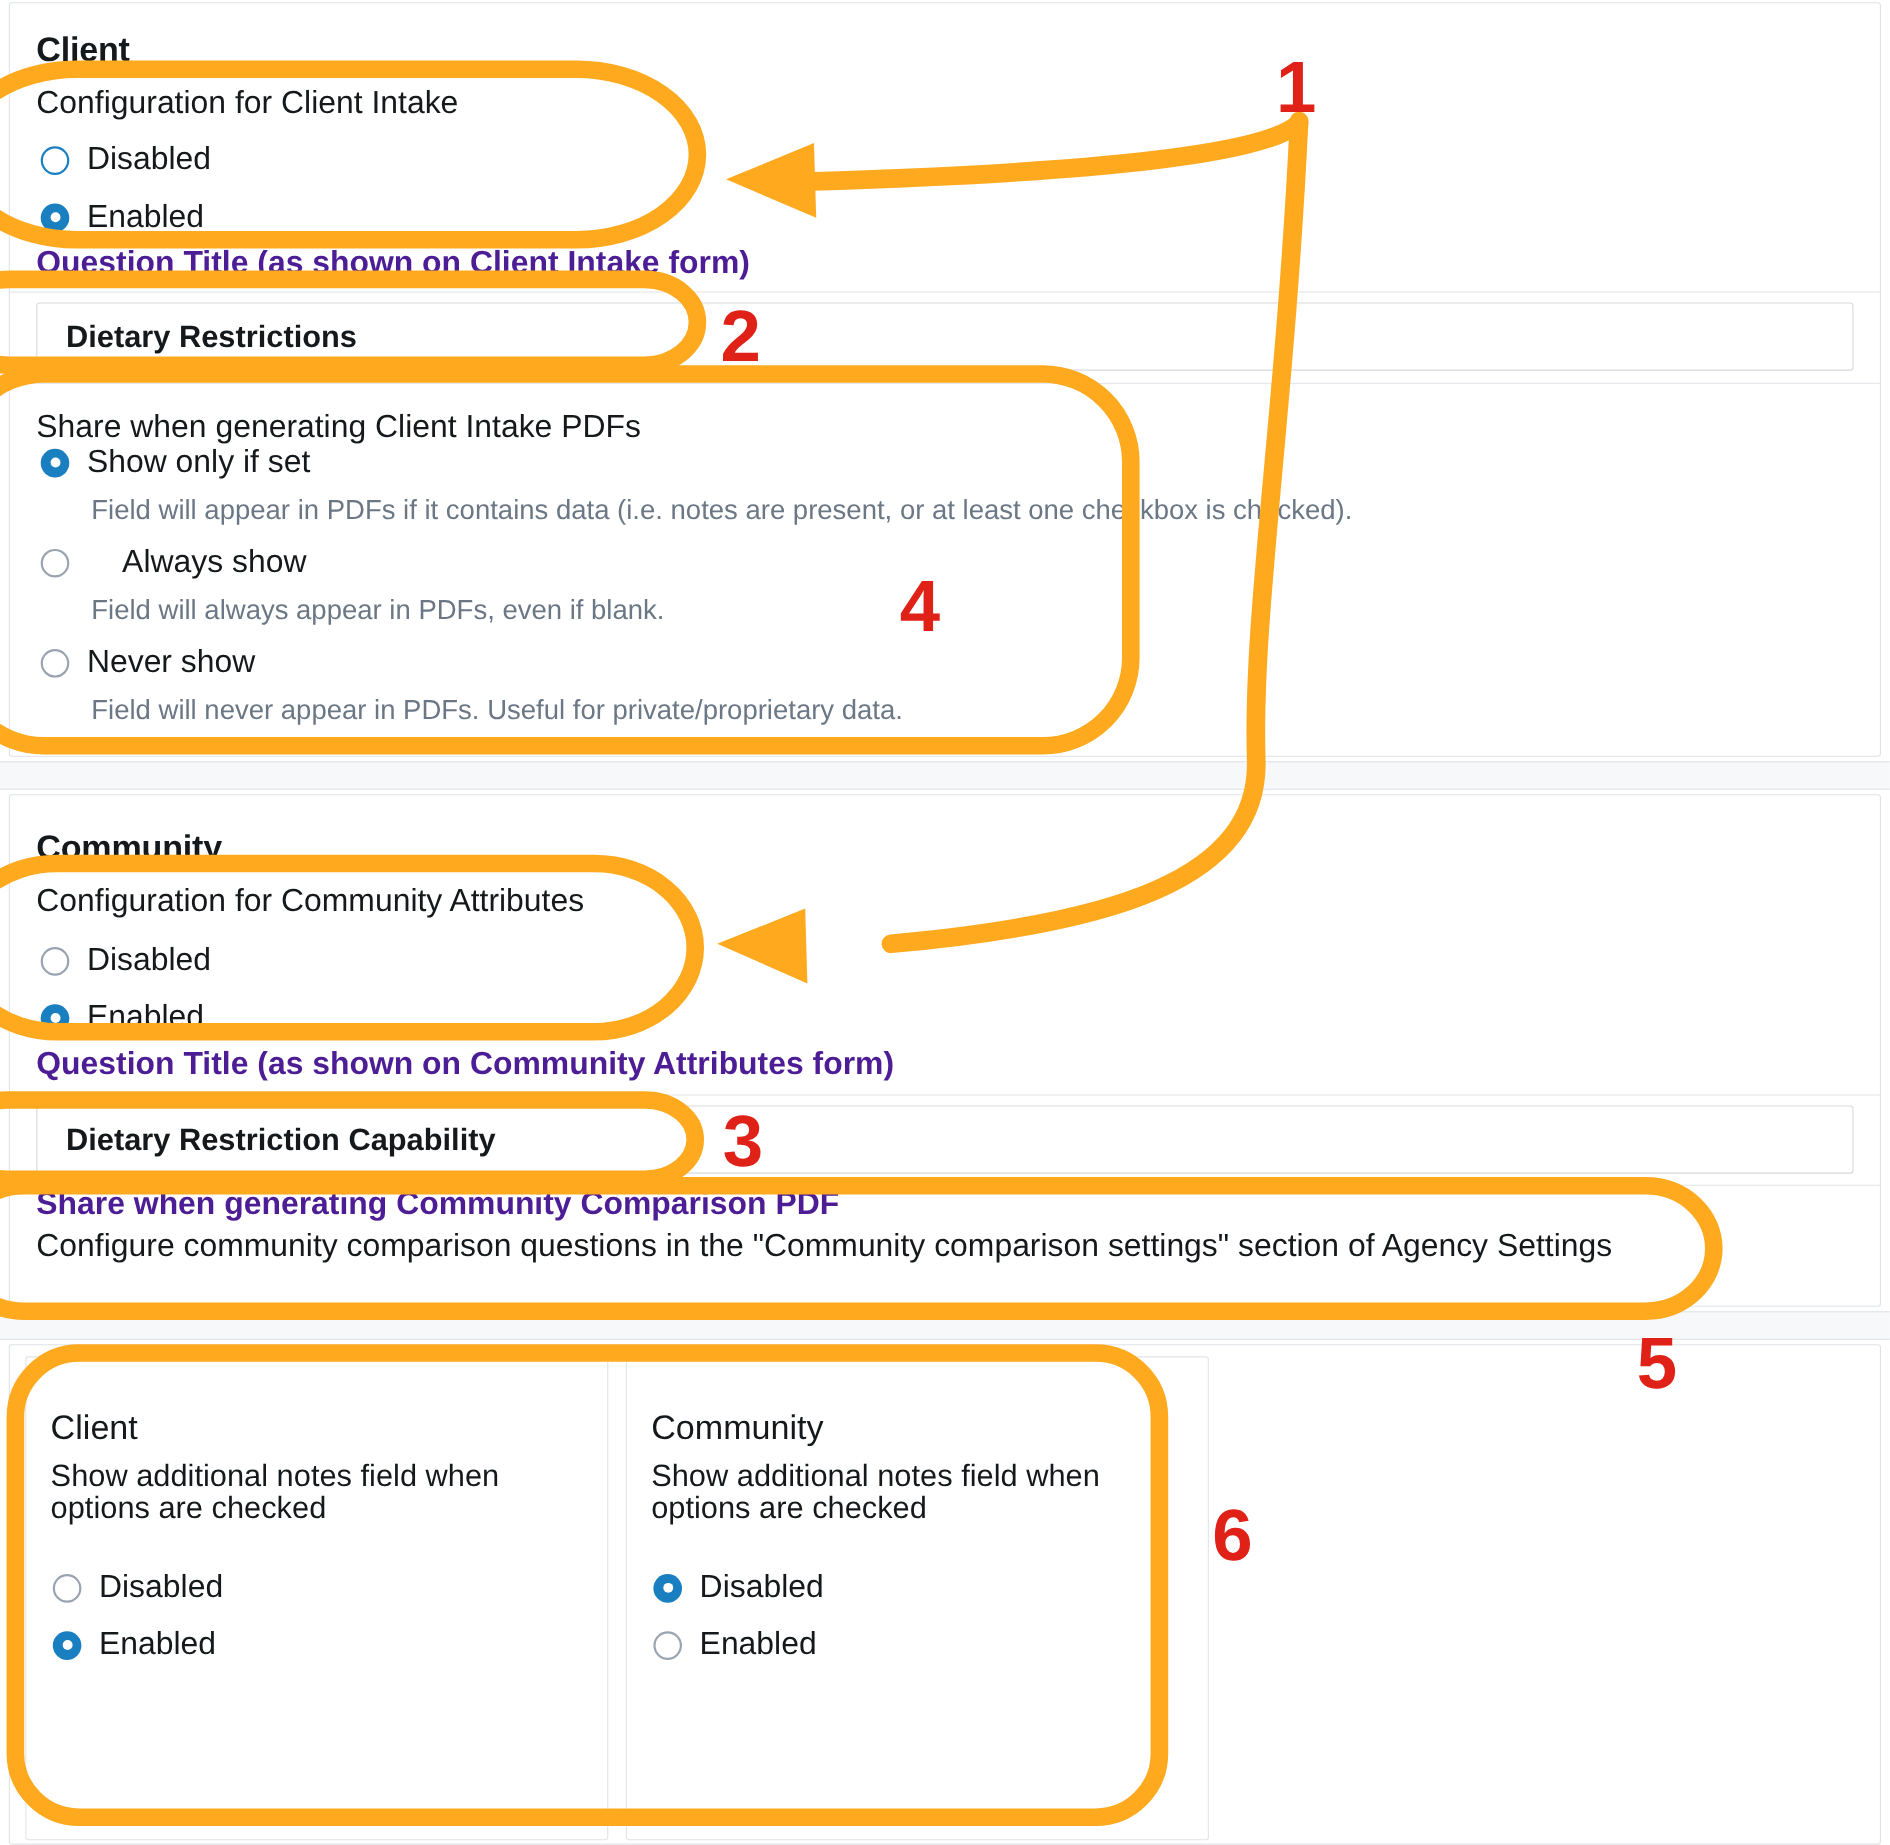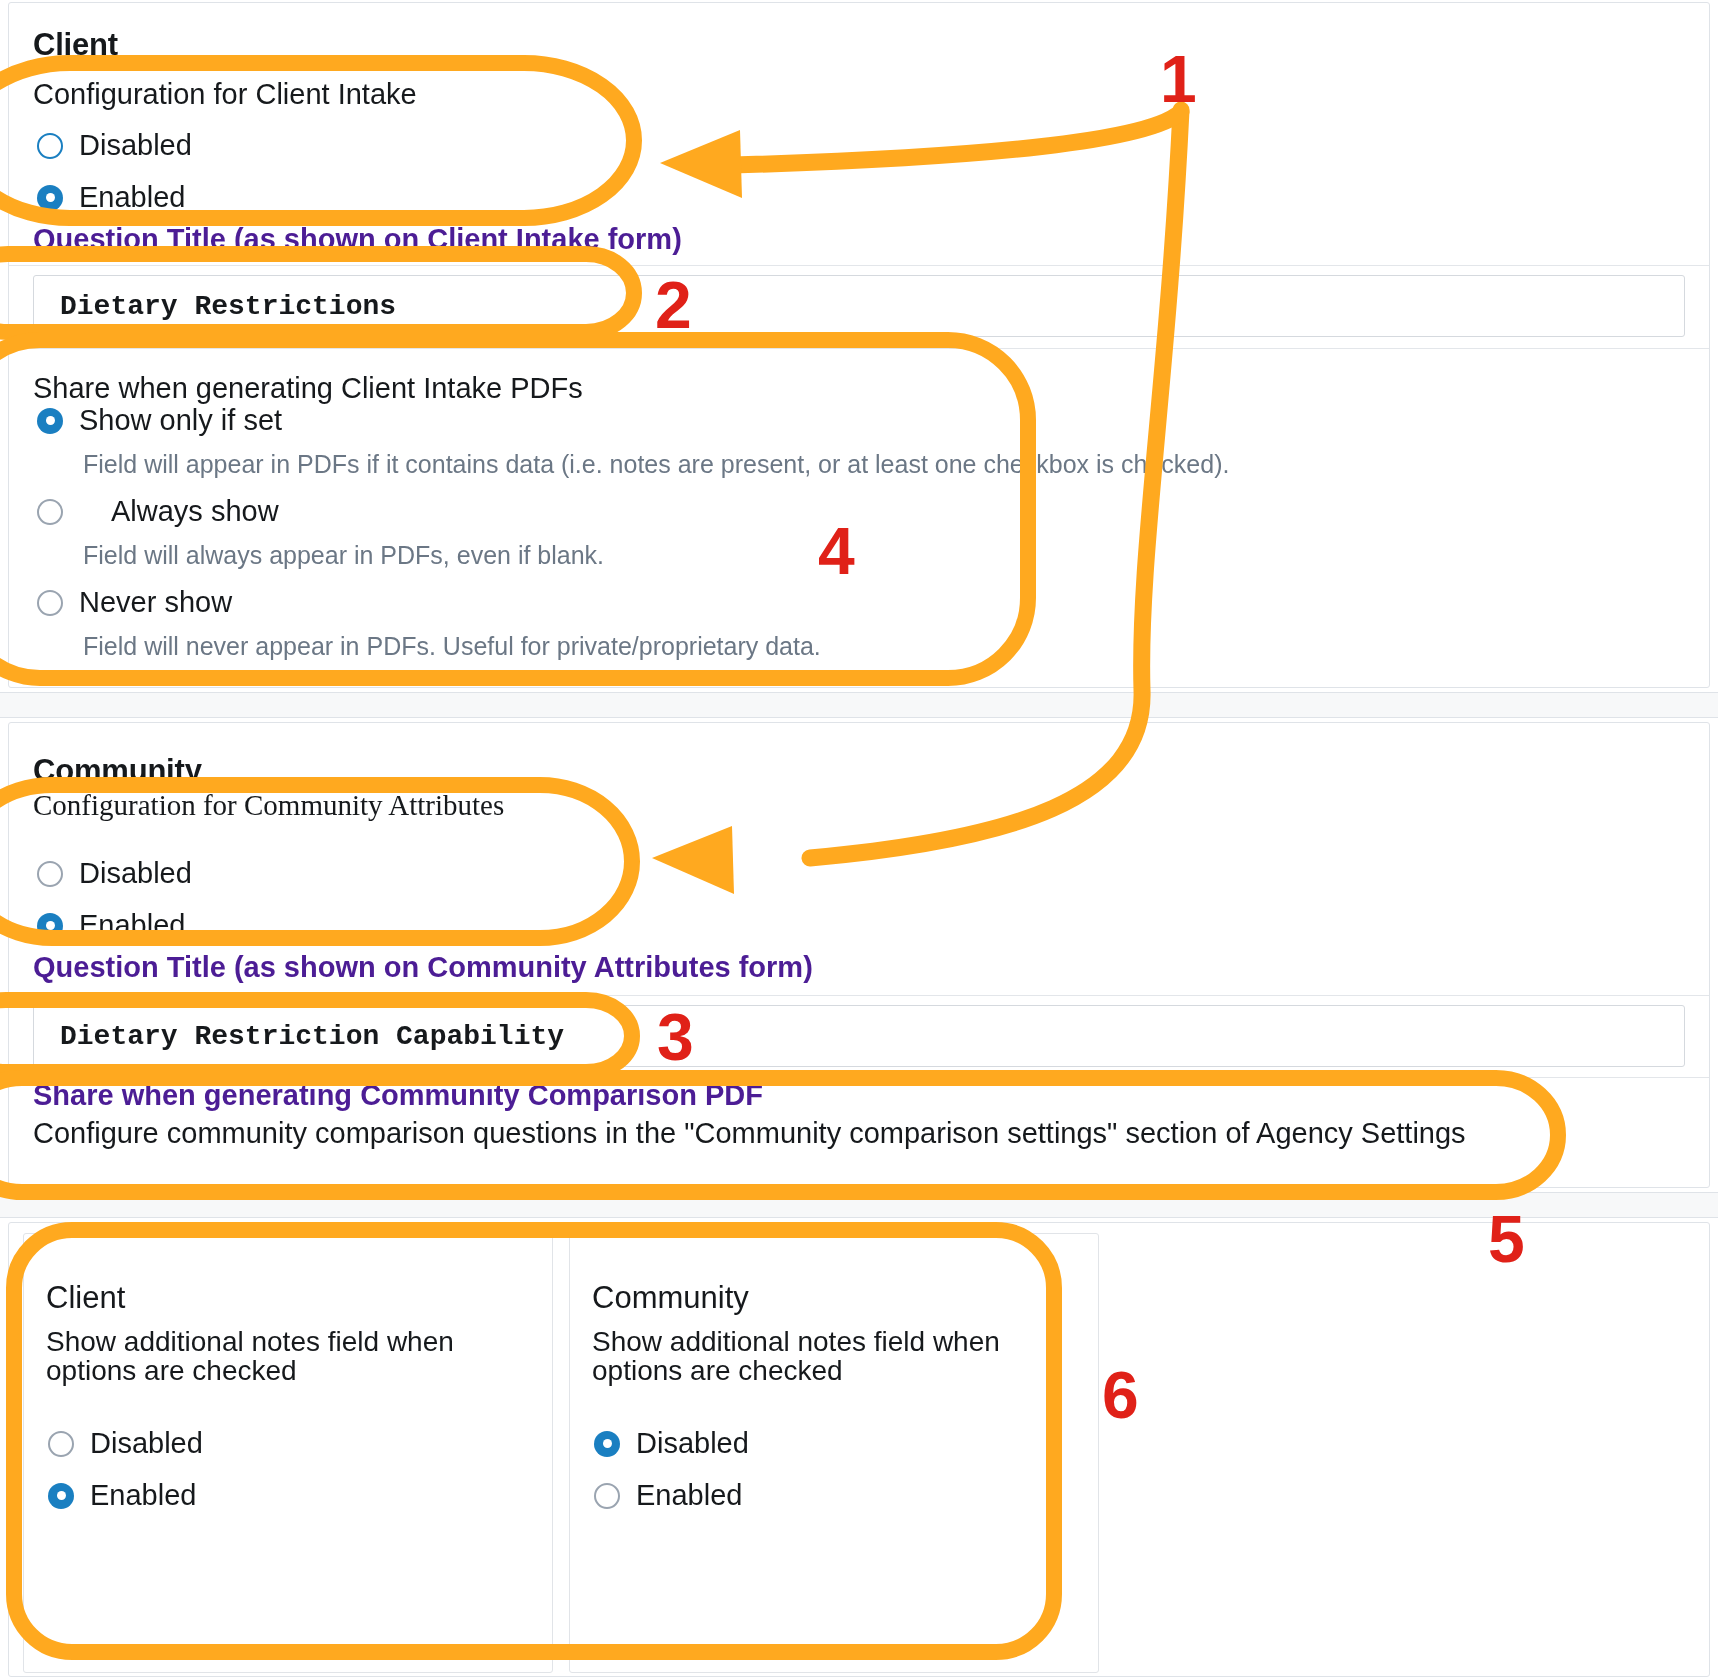--- a/index.html
+++ b/index.html
@@ -65,21 +65,20 @@
     position:absolute;
     background:#ffffff;
     border:1px solid #d5d9de;
     border-radius:3px;
     display:flex;
     align-items:center;
     padding-left:26px;
     font-size:28px;
     font-weight:bold;
     color:#16191c;
-    font-family:Liberation Mono, monospace;
   }
   .divider {
     position:absolute;
     height:1px;
     background:#e3e6ea;
   }
 
   
   .radio-row {
     position:absolute;
@@ -185,21 +184,21 @@
     </div>
     <div class="helper" style="position:absolute; left:74px; top:629px;">Field will never appear in PDFs. Useful for private/proprietary data.</div>
   </div>
 
   <div class="gap-strip" style="top:692px; height:26px;"></div>
 
   <div class="card" style="top:722px; height:466px;">
 
     <div class="sec-title" style="position:absolute; left:24px; top:30px;">Community</div>
 
-    <div class="field-label" style="position:absolute; left:24px; top:66px;font-family:Liberation Serif, serif;">Configuration for Community Attributes</div>
+    <div class="field-label" style="position:absolute; left:24px; top:80px;">Configuration for Community Attributes</div>
 
     <div class="radio-row" style="left:28px; top:134px;">
       <span class="radio"></span>
       <span class="radio-label">Disabled</span>
     </div>
     <div class="radio-row" style="left:28px; top:186px;">
       <span class="radio on"></span>
       <span class="radio-label">Enabled</span>
     </div>
 

